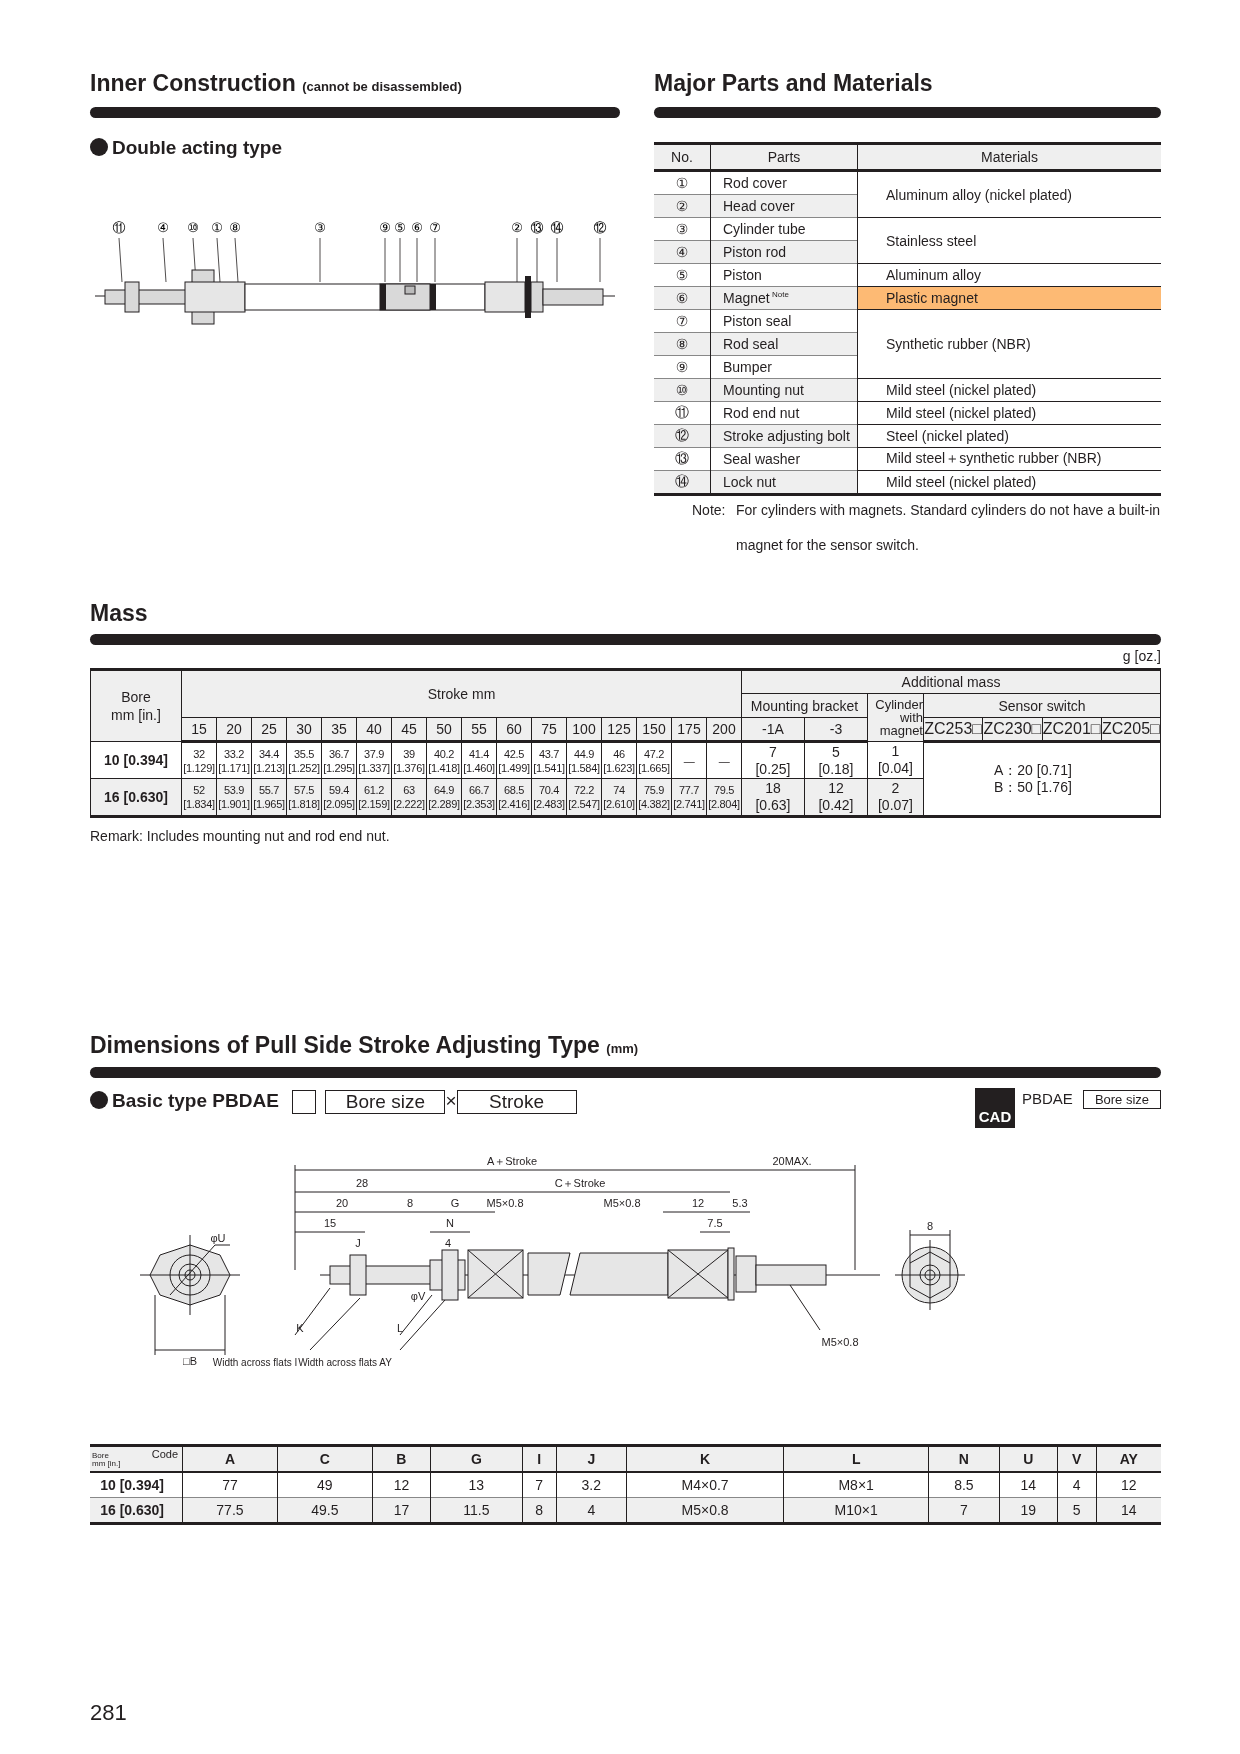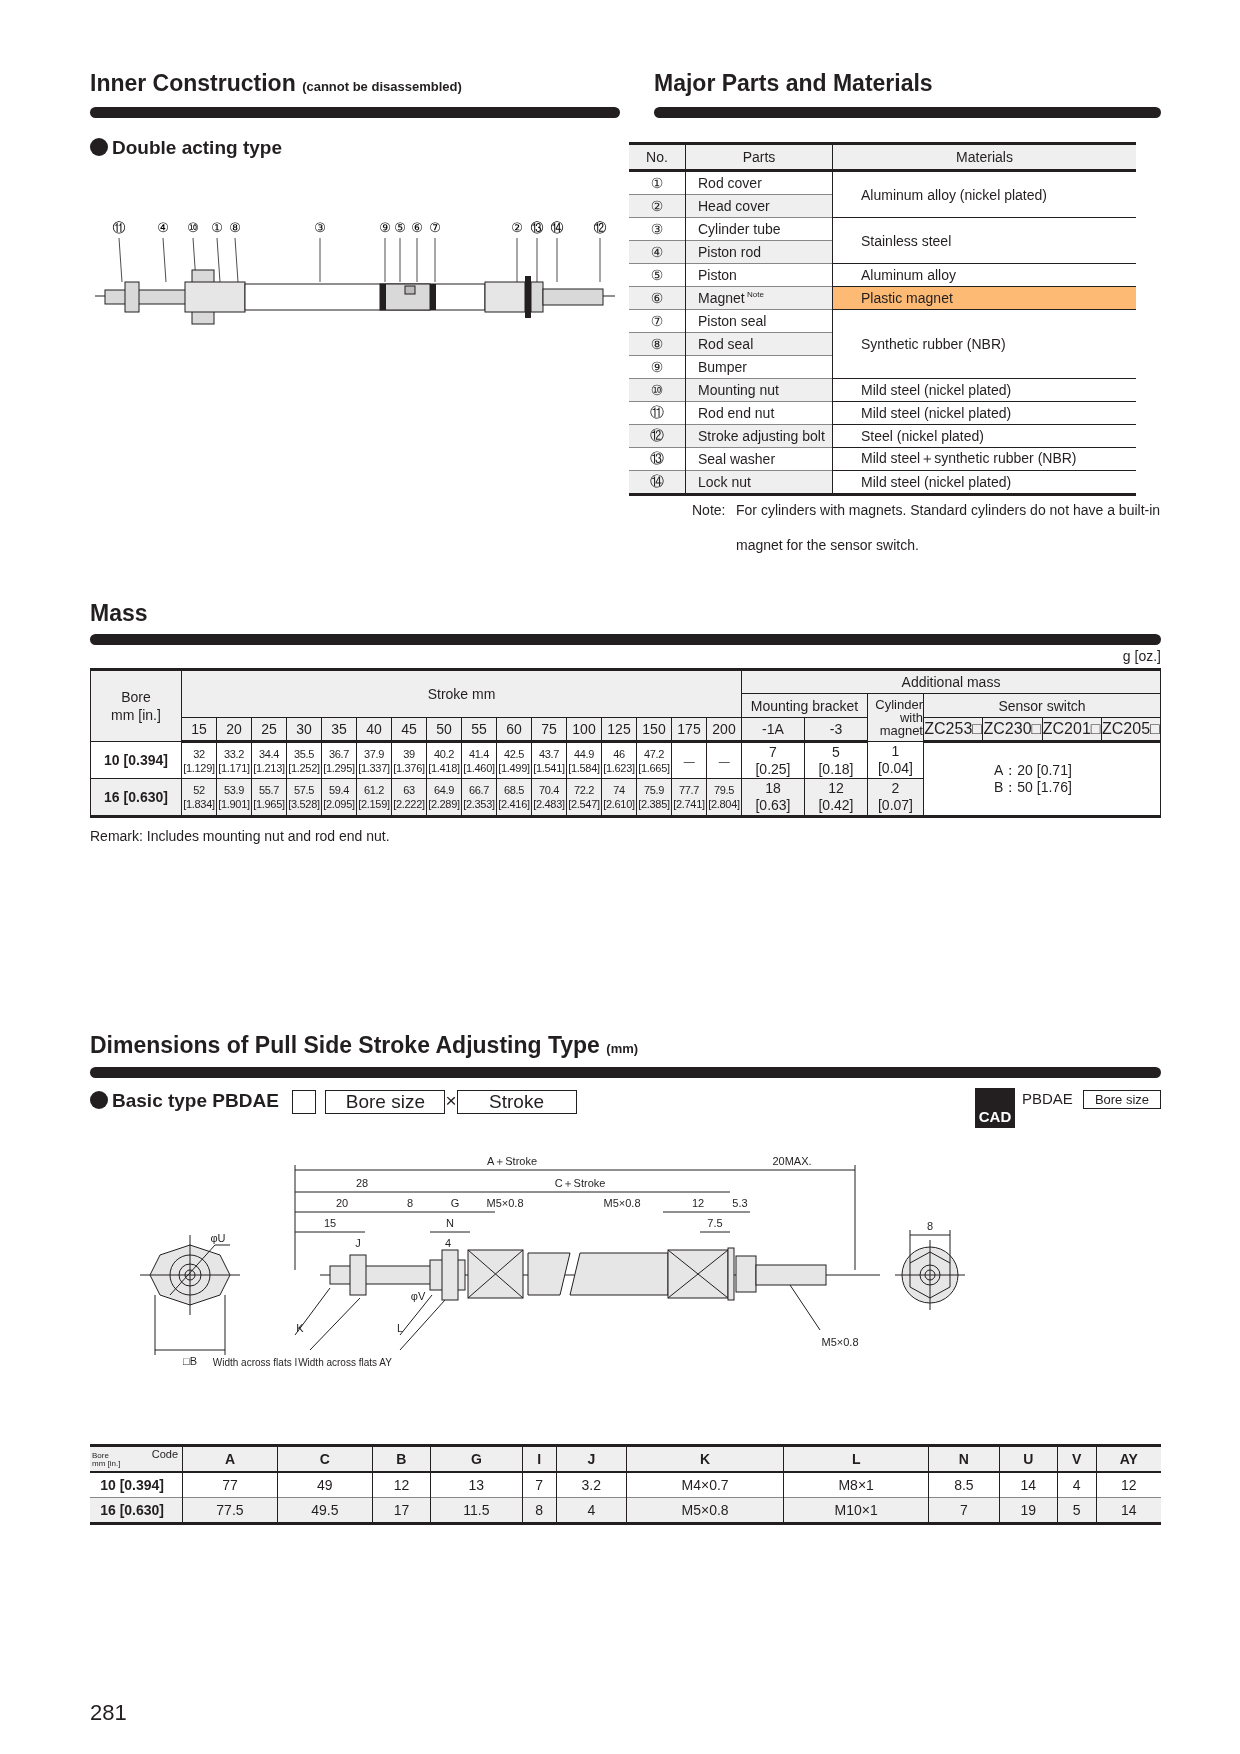--- a/index.html
+++ b/index.html
@@ -4,21 +4,21 @@
 <style>
   html,body{margin:0;padding:0;background:#fff;}
   body{width:1240px;height:1754px;position:relative;font-family:"Liberation Sans",sans-serif;color:#231f20;overflow:hidden;}
   .abs{position:absolute;}
   .h1{font-weight:bold;font-size:23px;}
   .h1 small{font-size:13px;font-weight:bold;}
   .bar{position:absolute;height:11px;background:#231f20;border-radius:6px;}
   .sub{font-weight:bold;font-size:19px;}
   .dot{display:inline-block;width:18px;height:18px;border-radius:50%;background:#231f20;vertical-align:-2px;margin-right:4px;}
   table{border-collapse:collapse;}
-  .pm{position:absolute;left:629px;top:142px;width:507px;font-size:14px;}
+  .pm{position:absolute;left:654px;top:142px;width:507px;font-size:14px;}
   .pm th{font-weight:normal;background:#efefef;border-top:3px solid #231f20;border-bottom:3px solid #231f20;height:22px;border-left:1px solid #231f20;}
   .pm th:first-child{border-left:none;}
   .pm td{height:22px;border-top:1px solid #888;border-left:1px solid #231f20;padding:0 0 0 12px;}
   .pm td.no{text-align:center;padding:0;border-left:none;width:56px;}
   .pm td.part{width:134px;}
   .pm tr.shade td.no,.pm tr.shade td.part{background:#efefef;}
   .pm td.mat{background:#fff;padding-left:28px;border-top:1px solid #231f20;}
   .pm tr:last-child td{border-bottom:3px solid #231f20;}
   .note{position:absolute;left:692px;top:502px;font-size:14px;line-height:17px;}
   .mass{position:absolute;left:90px;top:668px;width:1071px;font-size:14px;}
@@ -328,21 +328,21 @@
         <td class="v">
           <div>53.9</div>
           <div>[1.901]</div>
         </td>
         <td class="v">
           <div>55.7</div>
           <div>[1.965]</div>
         </td>
         <td class="v">
           <div>57.5</div>
-          <div>[3.528]</div>
+          <div>[1.818]</div>
         </td>
         <td class="v">
           <div>59.4</div>
           <div>[2.095]</div>
         </td>
         <td class="v">
           <div>61.2</div>
           <div>[2.159]</div>
         </td>
         <td class="v">
@@ -368,21 +368,21 @@
         <td class="v">
           <div>72.2</div>
           <div>[2.547]</div>
         </td>
         <td class="v">
           <div>74</div>
           <div>[2.610]</div>
         </td>
         <td class="v">
           <div>75.9</div>
-          <div>[2.385]</div>
+          <div>[4.382]</div>
         </td>
         <td class="v">
           <div>77.7</div>
           <div>[2.741]</div>
         </td>
         <td class="v">
           <div>79.5</div>
           <div>[2.804]</div>
         </td>
         <td class="am">

